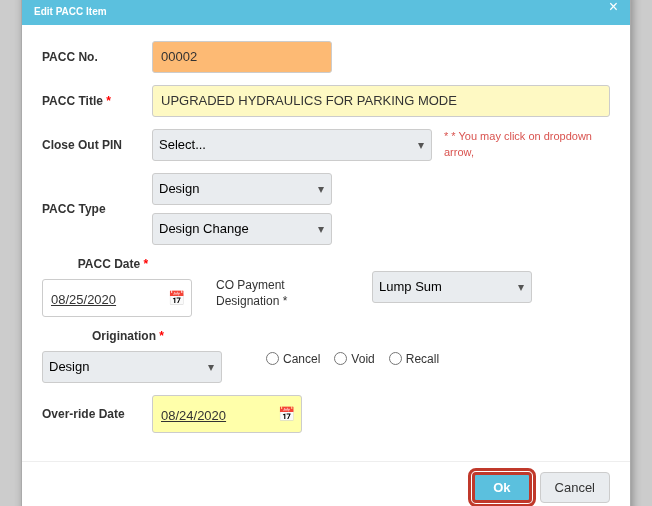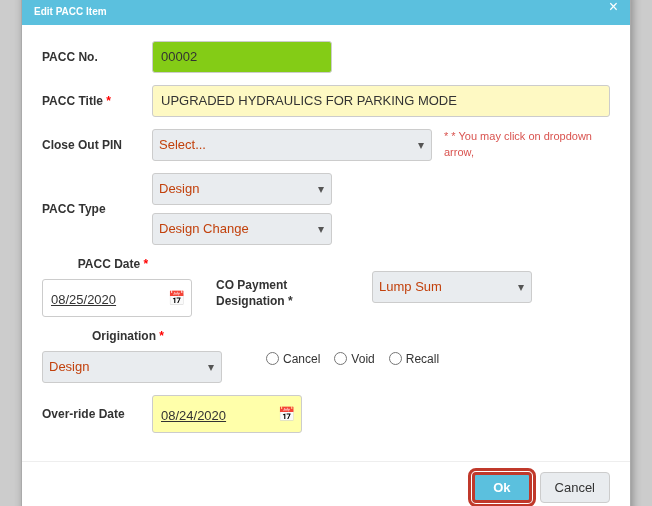--- a/index.html
+++ b/index.html
@@ -55,21 +55,21 @@
       width: 110px;
       font-weight: bold;
       font-size: 12px;
       color: #333;
       flex-shrink: 0;
     }
     .form-label .required {
       color: red;
     }
     .form-control {
-      background: #84cc16;
+      background: #fdba74;
       border: 1px solid #ccc;
       border-radius: 3px;
       padding: 5px 8px;
       font-size: 13px;
       color: #333;
       height: 32px;
     }
     .form-control.white {
       background: #fef9c3;
     }
@@ -79,21 +79,21 @@
     .pacc-title-input {
       width: 100%;
       flex: 1;
     }
     .select-control {
       background: #e9ecef;
       border: 1px solid #ccc;
       border-radius: 3px;
       padding: 4px 6px;
       font-size: 13px;
-      color: #c2410c;
+      color: #000000;
       height: 32px;
       appearance: none;
       -webkit-appearance: none;
       cursor: pointer;
     }
     .select-wrapper {
       position: relative;
       display: inline-block;
     }
     .select-wrapper::after {
@@ -162,21 +162,21 @@
     }
     .override-date-input {
       background: #ffffaa !important;
     }
     .co-payment-group {
       display: flex;
       align-items: center;
       gap: 10px;
     }
     .co-payment-label {
-      font-weight: bold;
+      font-weight: normal;
       font-size: 12px;
       color: #333;
       width: 110px;
       line-height: 1.3;
       margin-top: 14px;
     }
     .lump-sum-select {
       width: 160px;
       margin-left: 36px;
     }

